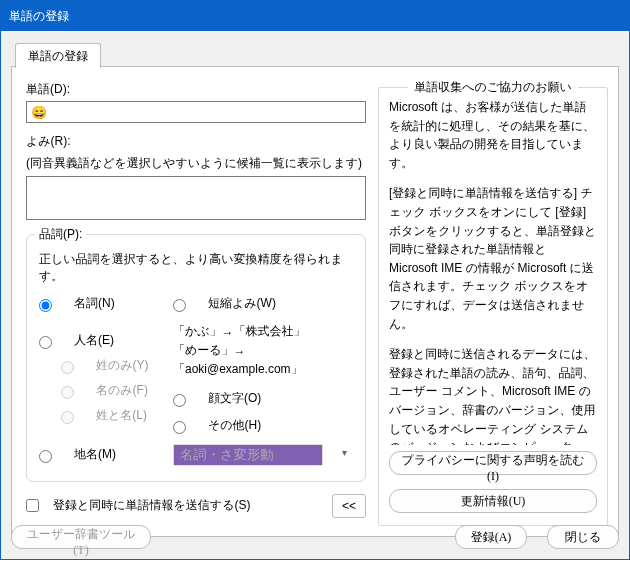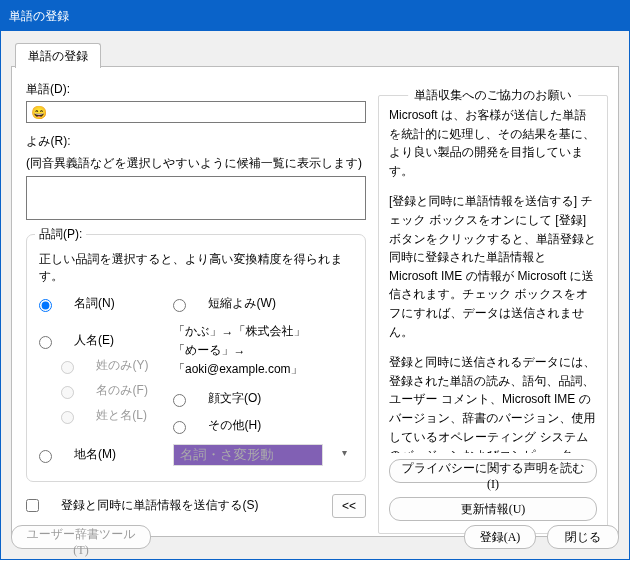--- a/index.html
+++ b/index.html
@@ -27,33 +27,33 @@
   .radio{display:flex;align-items:flex-end;gap:22px}
   .radio input{margin:0}
   .sub{margin-left:22px;color:#9a9a9a}
   .sub .radio{margin:8px 0 0 0}
   .examples{font-size:12px;line-height:1.6}
   .select{width:150px;height:22px;border:1px solid #cfcfcf;background:#4c1d95;color:#888;padding:0 20px 0 6px;appearance:none;position:relative;box-sizing:border-box}
   .select-wrap{position:relative;display:inline-block}
   .select-wrap::after{content:"\25BE";position:absolute;right:6px;top:3px;color:#666;font-size:10px;pointer-events:none}
   
   .sendrow{display:flex;align-items:center;justify-content:space-between;margin-top:12px}
-  .chk{display:flex;align-items:center;gap:22px}
+  .chk{display:flex;align-items:center;gap:14px}
   .chk input{margin:0}
   .smallbtn{width:34px;height:24px;border:1px solid #bcbcbc;background:#fdfdfd;border-radius:3px;font-size:12px}
   
-  .rgroup{border:1px solid #d8d8d8;border-radius:2px;padding:10px 10px 12px 10px;display:flex;flex-direction:column;height:100%;box-sizing:border-box;position:relative;margin-top:14px}
+  .rgroup{border:1px solid #d8d8d8;border-radius:2px;padding:10px 10px 12px 10px;display:flex;flex-direction:column;height:100%;box-sizing:border-box;position:relative;margin-top:6px}
   .rg-title{position:absolute;top:-9px;left:50%;transform:translateX(-50%);background:#fff;padding:0 6px;white-space:nowrap}
   .rtext{overflow:hidden;line-height:1.55}
   .rtext p{margin:0 0 12px 0}
   .rbuttons{margin-top:auto}
   .btn{height:24px;border:1px solid #bcbcbc;background:#fdfdfd;border-radius:11px;font-size:12px;font-family:Liberation Serif, serif;padding:0 10px}
   .btn-wide{width:100%;box-sizing:border-box;margin-top:6px}
   
-  .footer{position:absolute;left:10px;right:10px;bottom:10px;display:flex;gap:11px;align-items:center}
+  .footer{position:absolute;left:10px;right:10px;bottom:10px;display:flex;gap:20px;align-items:center}
   .footer .spacer{flex:1}
   .btn-disabled{color:#9a9a9a}
   
   .emoji{font-size:13px}
 </style>
 </head>
 <body>
 
 <div class="window">
   <div class="titlebar">

